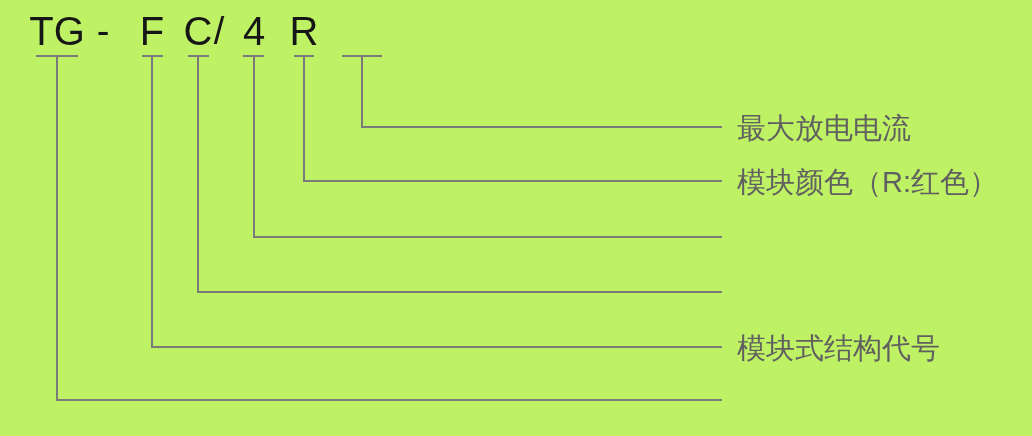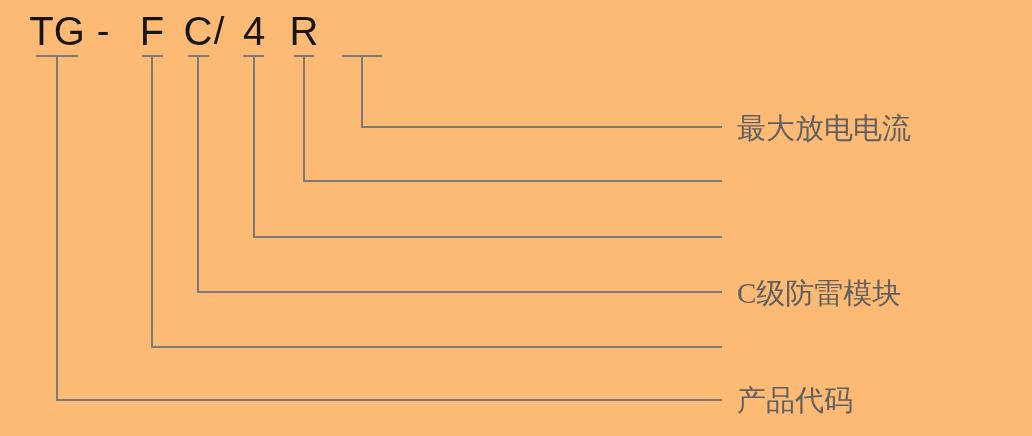--- a/index.html
+++ b/index.html
@@ -4,21 +4,21 @@
 <style>
   html, body {
     margin: 0;
     padding: 0;
     background: #ffffff;
   }
   .canvas {
     position: relative;
     width: 1032px;
     height: 436px;
-    background: #fdba74;
+    background: #bef264;
     overflow: hidden;
     font-family: "Liberation Sans", "DejaVu Sans", sans-serif;
   }
   .code-seg {
     position: absolute;
     top: 10px;
     transform: translateX(-50%);
     font-size: 40px;
     line-height: 42px;
     color: #161616;
@@ -52,21 +52,20 @@
     background: #7a7a7a;
   }
   .seg-label {
     position: absolute;
     left: 737px;
     height: 30px;
     line-height: 30px;
     font-size: 29px;
     color: #606060;
     white-space: nowrap;
-    font-family: Liberation Serif, serif;
   }
 </style>
 </head>
 <body>
 
 <div class="canvas">
 
   <span class="code-seg" style="left:57px">TG</span>
   <span class="code-sep" style="left:103px">-</span>
   <span class="code-seg" style="left:152px">F</span>
@@ -81,28 +80,28 @@
   <div class="tbar" style="left:243px;width:21px"></div>
   <div class="tbar" style="left:294px;width:20px"></div>
   <div class="tbar" style="left:342px;width:40px"></div>
 
   <div class="vline" style="left:361px;height:71px"></div>
   <div class="hline" style="left:361px;top:126px;width:361px"></div>
   <div class="seg-label" style="top:113px">最大放电电流</div>
 
   <div class="vline" style="left:303px;height:125px"></div>
   <div class="hline" style="left:303px;top:180px;width:419px"></div>
+  <div class="seg-label" style="top:167px">模块颜色（R:红色）</div>
 
   <div class="vline" style="left:253px;height:181px"></div>
   <div class="hline" style="left:253px;top:236px;width:469px"></div>
 
   <div class="vline" style="left:197px;height:236px"></div>
   <div class="hline" style="left:197px;top:291px;width:525px"></div>
-  <div class="seg-label" style="top:278px">C级防雷模块</div>
 
   <div class="vline" style="left:151px;height:291px"></div>
   <div class="hline" style="left:151px;top:346px;width:571px"></div>
+  <div class="seg-label" style="top:333px">模块式结构代号</div>
 
   <div class="vline" style="left:56px;height:344px"></div>
   <div class="hline" style="left:56px;top:399px;width:666px"></div>
-  <div class="seg-label" style="top:385px">产品代码</div>
 
 </div>
 
 </body></html>

